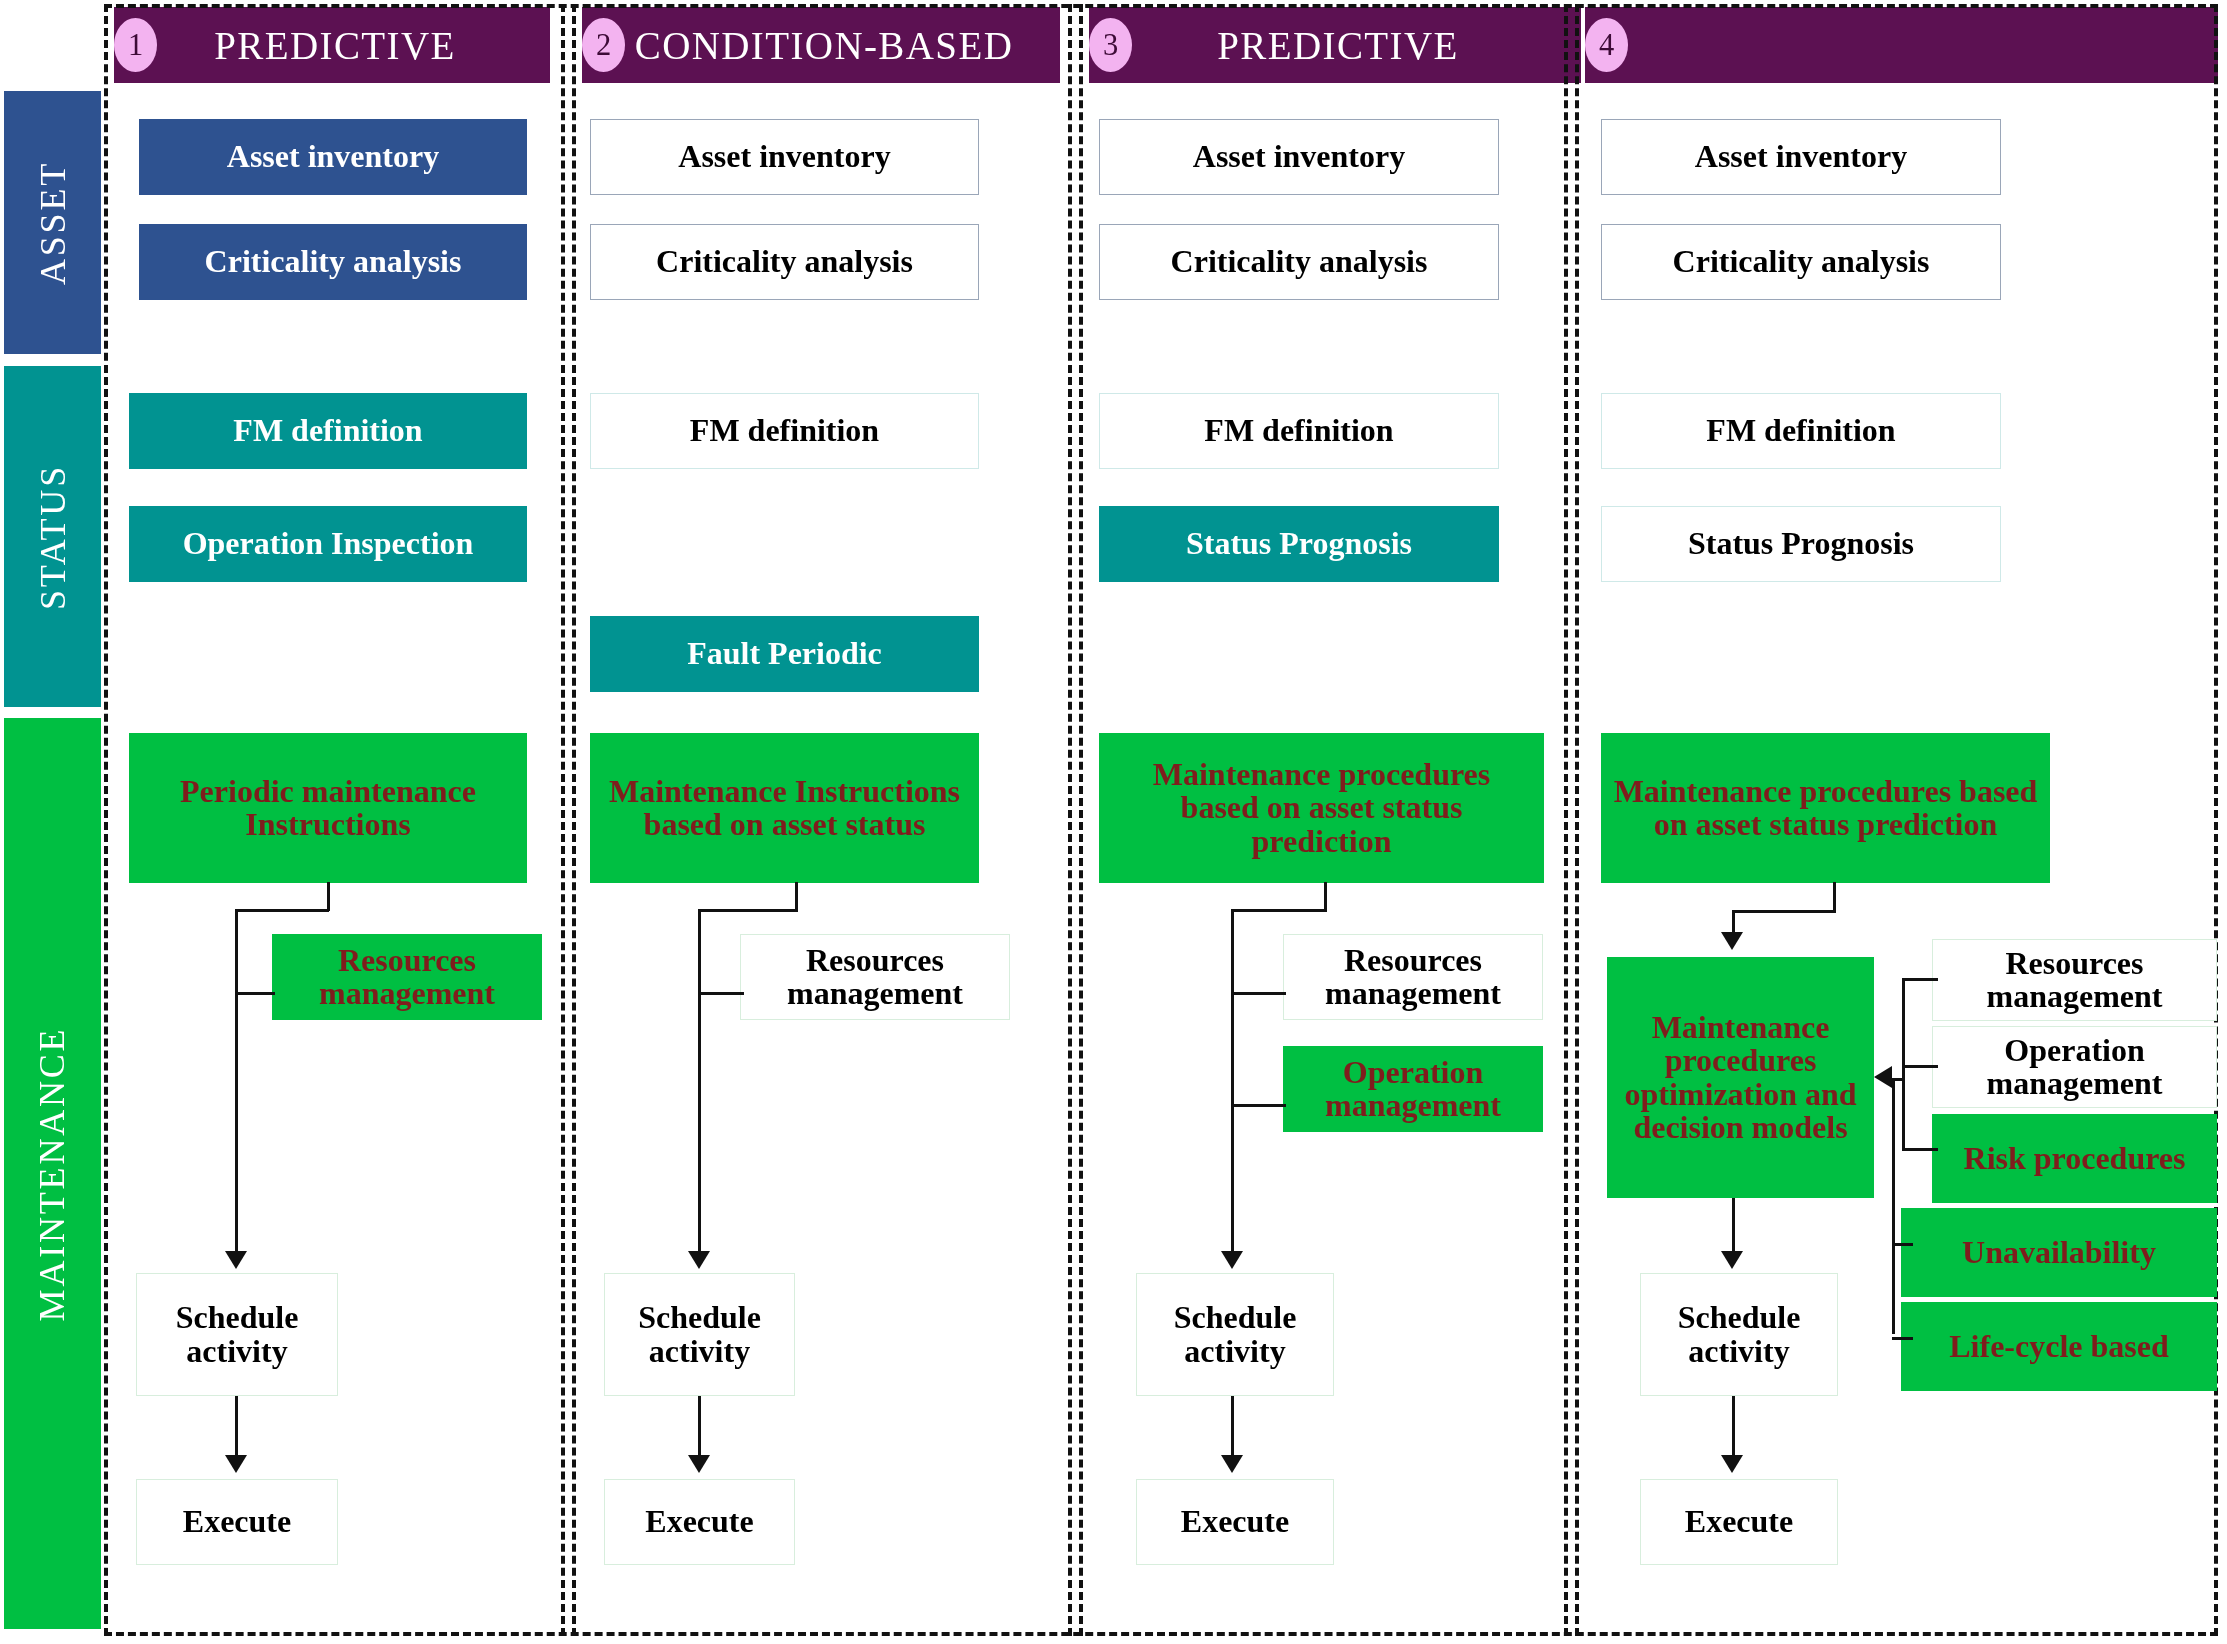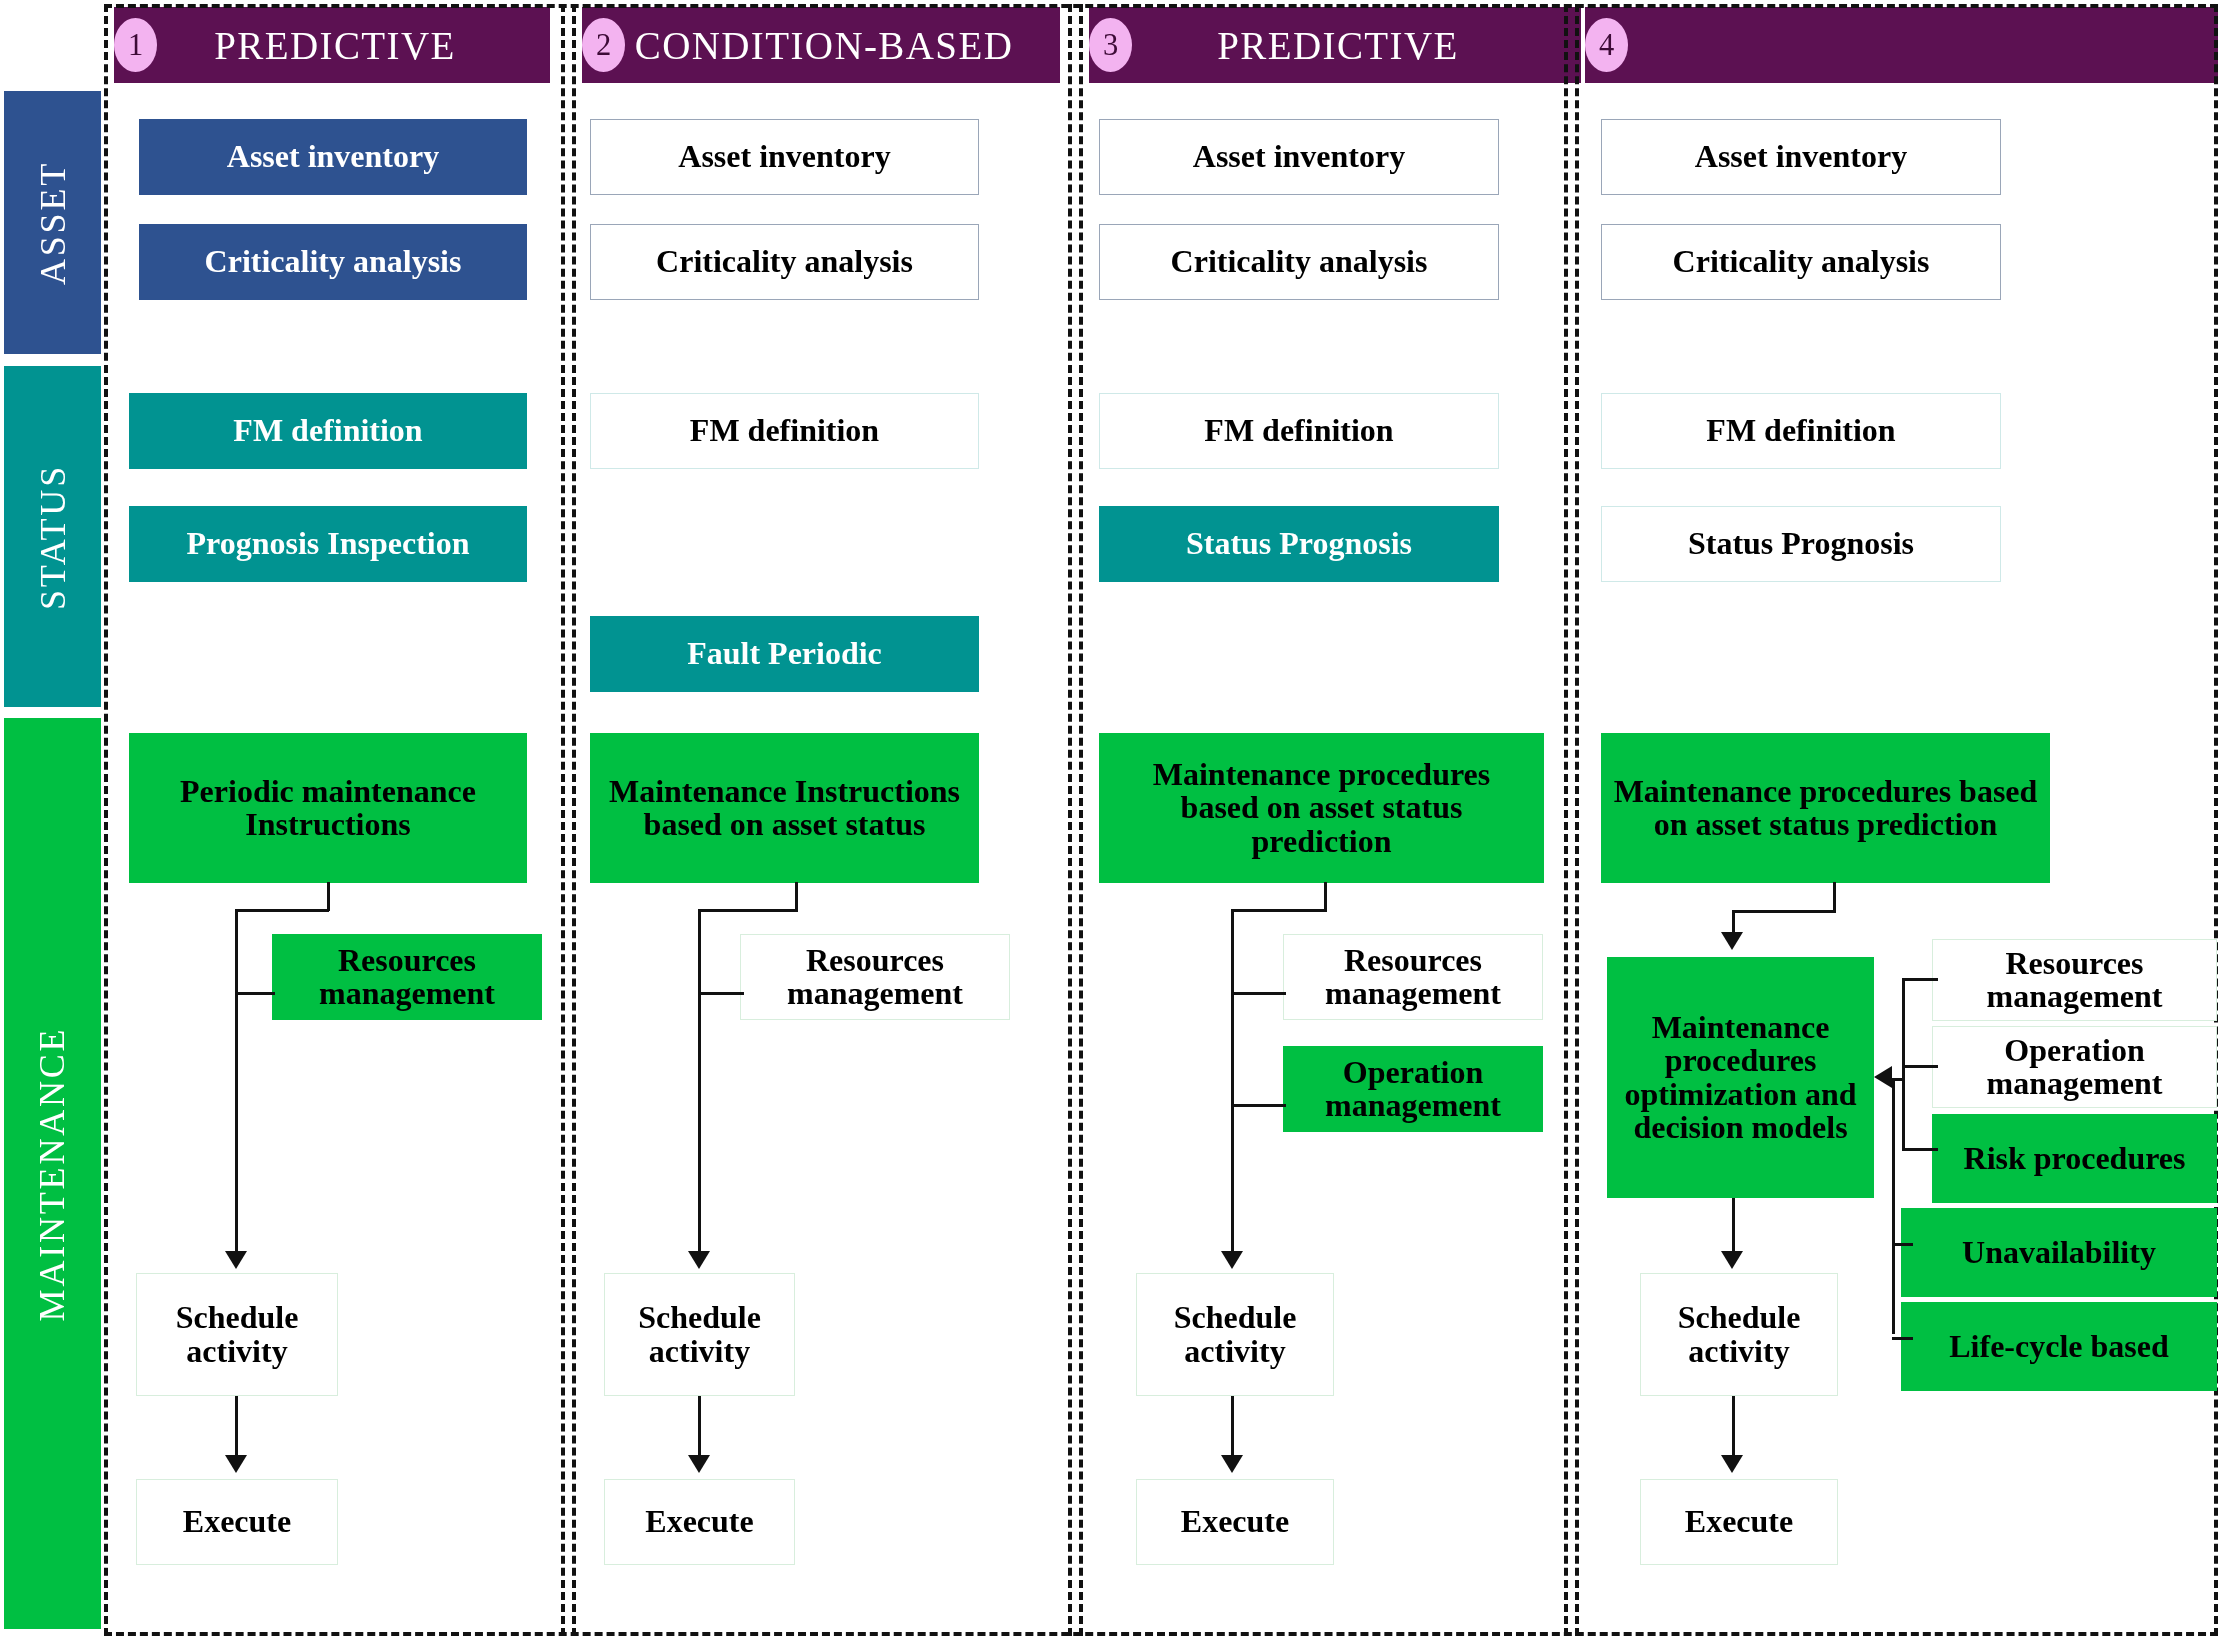--- a/index.html
+++ b/index.html
@@ -28,21 +28,21 @@
   .rail.asset{background:#2E5290;}
   .rail.status{background:#019391;}
   .rail.maint{background:#00BF42;}
 
   
   .box{position:absolute;box-sizing:border-box;display:flex;align-items:center;
        justify-content:center;text-align:center;line-height:1.04;
        font-family:"Liberation Serif",serif;font-weight:bold;}
   .box.fill-blue {background:#2E5290;color:#ffffff;border:1.4px solid #2E5290;}
   .box.fill-teal {background:#019391;color:#ffffff;border:1.4px solid #019391;}
-  .box.fill-green{background:#00BF42;color:#000000;border:1.4px solid #00BF42;}
+  .box.fill-green{background:#00BF42;color:#7f1d1d;border:1.4px solid #00BF42;}
   .box.out-blue  {background:#ffffff;color:#000000;border:1.4px solid #9aa6b8;}
   .box.out-teal  {background:#ffffff;color:#000000;border:1.4px solid #cfe9e8;}
   .box.out-green {background:#ffffff;color:#000000;border:1.4px solid #d8eedd;}
 
   
   .ln{position:absolute;background:#111;}
   .ln.v{width:2.8px;}
   .ln.h{height:2.8px;}
   .arw{position:absolute;width:0;height:0;border-left:11.8px solid transparent;
        border-right:11.8px solid transparent;border-top:18px solid #111;}
@@ -84,21 +84,21 @@
   <div class="colsep" style="left:572px;"></div>
   <div class="colsep" style="left:1068px;"></div>
   <div class="colsep" style="left:1079px;"></div>
   <div class="colsep" style="left:1564px;"></div>
   <div class="colsep" style="left:1575px;"></div>
   <div class="frame"></div>
 
   <div class="box fill-blue" style="left:139px;top:119px;width:388px;height:76px;font-size:32px;">Asset inventory</div>
   <div class="box fill-blue" style="left:139px;top:224px;width:388px;height:76px;font-size:32px;">Criticality analysis</div>
   <div class="box fill-teal" style="left:129px;top:393px;width:398px;height:76px;font-size:32px;">FM definition</div>
-  <div class="box fill-teal" style="left:129px;top:506px;width:398px;height:76px;font-size:32px;">Prognosis Inspection</div>
+  <div class="box fill-teal" style="left:129px;top:506px;width:398px;height:76px;font-size:32px;">Operation Inspection</div>
   <div class="box fill-green" style="left:129px;top:733px;width:398px;height:150px;font-size:32px;padding:0 15.2px;">Periodic maintenance Instructions</div>
   <div class="box fill-green" style="left:272px;top:934px;width:270px;height:86px;font-size:32px;padding:0 9.7px;">Resources management</div>
   <div class="box out-green" style="left:136px;top:1273px;width:202px;height:123px;font-size:32px;">Schedule activity</div>
   <div class="box out-green" style="left:136px;top:1479px;width:202px;height:86px;font-size:32px;">Execute</div>
 
   <div class="ln v" style="left:327px;top:882px;height:29px;"></div>
   <div class="ln h" style="left:235px;top:909px;width:94px;"></div>
   <div class="ln v" style="left:235px;top:909px;height:346px;"></div>
   <div class="ln h" style="left:235px;top:992px;width:40px;"></div>
   <div class="arw" style="left:225px;top:1251px;"></div>

